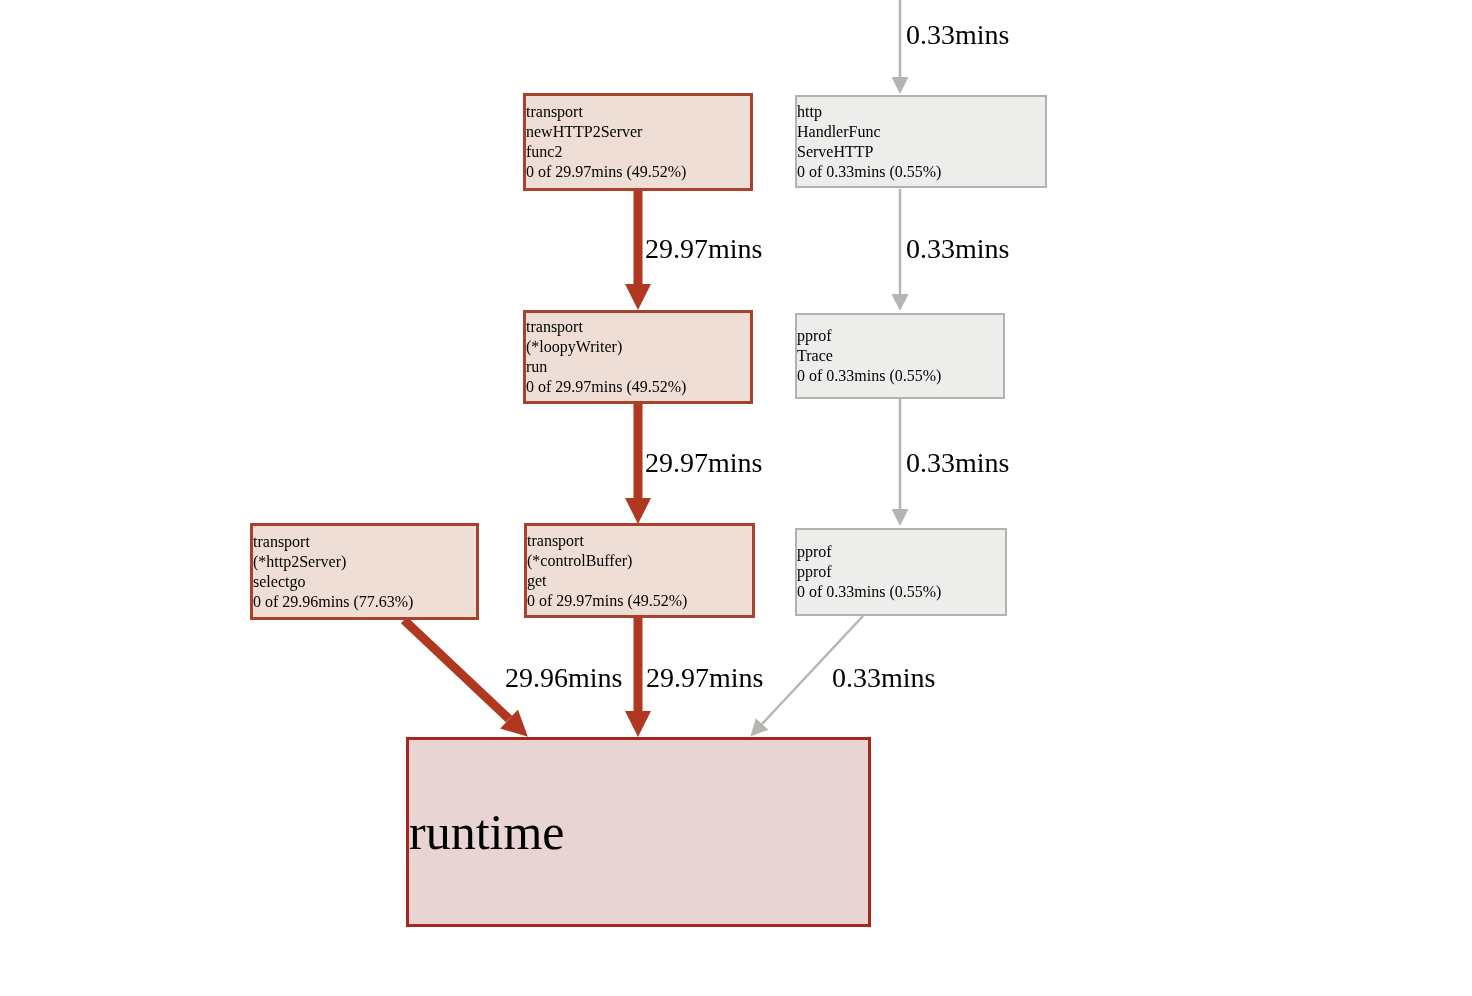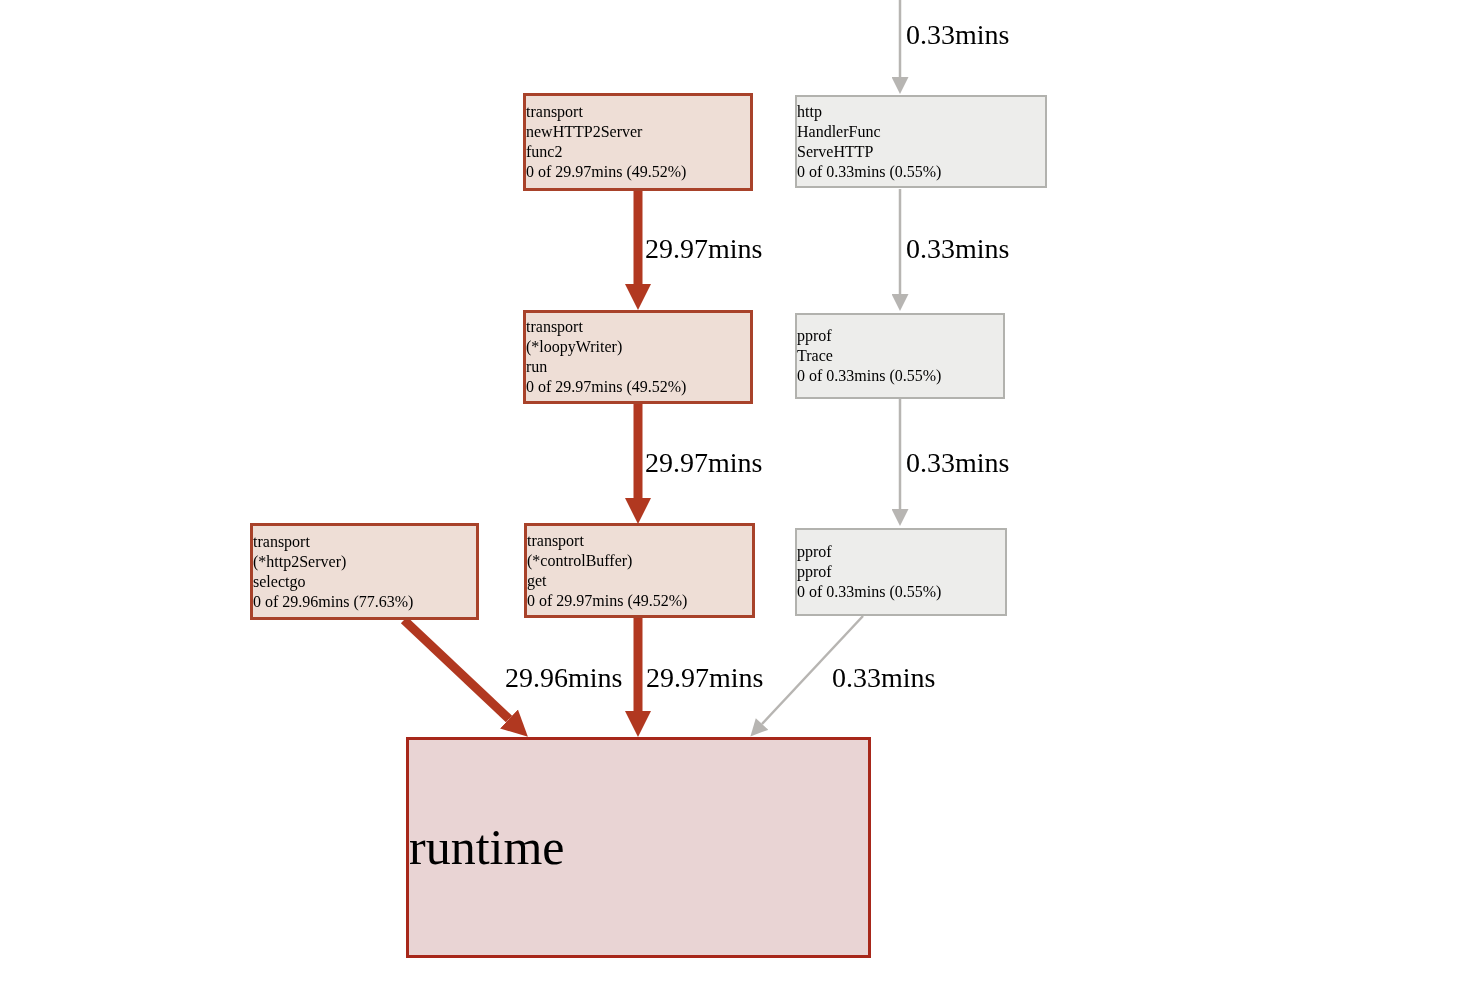--- a/index.html
+++ b/index.html
@@ -111,21 +111,21 @@
     <span class="nl">get</span>
     <span class="nl">0 of 29.97mins (49.52%)</span>
   </div>
 
   <div class="node cold" style="left:795px; top:528px; width:212px; height:88px;">
     <span class="nl">pprof</span>
     <span class="nl">pprof</span>
     <span class="nl">0 of 0.33mins (0.55%)</span>
   </div>
 
-  <div class="node root" style="left:406px; top:737px; width:465px; height:221px;">
+  <div class="node root" style="left:406px; top:737px; width:465px; height:190px;">
     <span class="nl">runtime</span>
   </div>
 
   <span class="elabel" style="left:906px; top:16px;">0.33mins</span>
   <span class="elabel" style="left:645px; top:230px;">29.97mins</span>
   <span class="elabel" style="left:906px; top:230px;">0.33mins</span>
   <span class="elabel" style="left:645px; top:444px;">29.97mins</span>
   <span class="elabel" style="left:906px; top:444px;">0.33mins</span>
   <span class="elabel" style="left:505px; top:659px;">29.96mins</span>
   <span class="elabel" style="left:646px; top:659px;">29.97mins</span>

